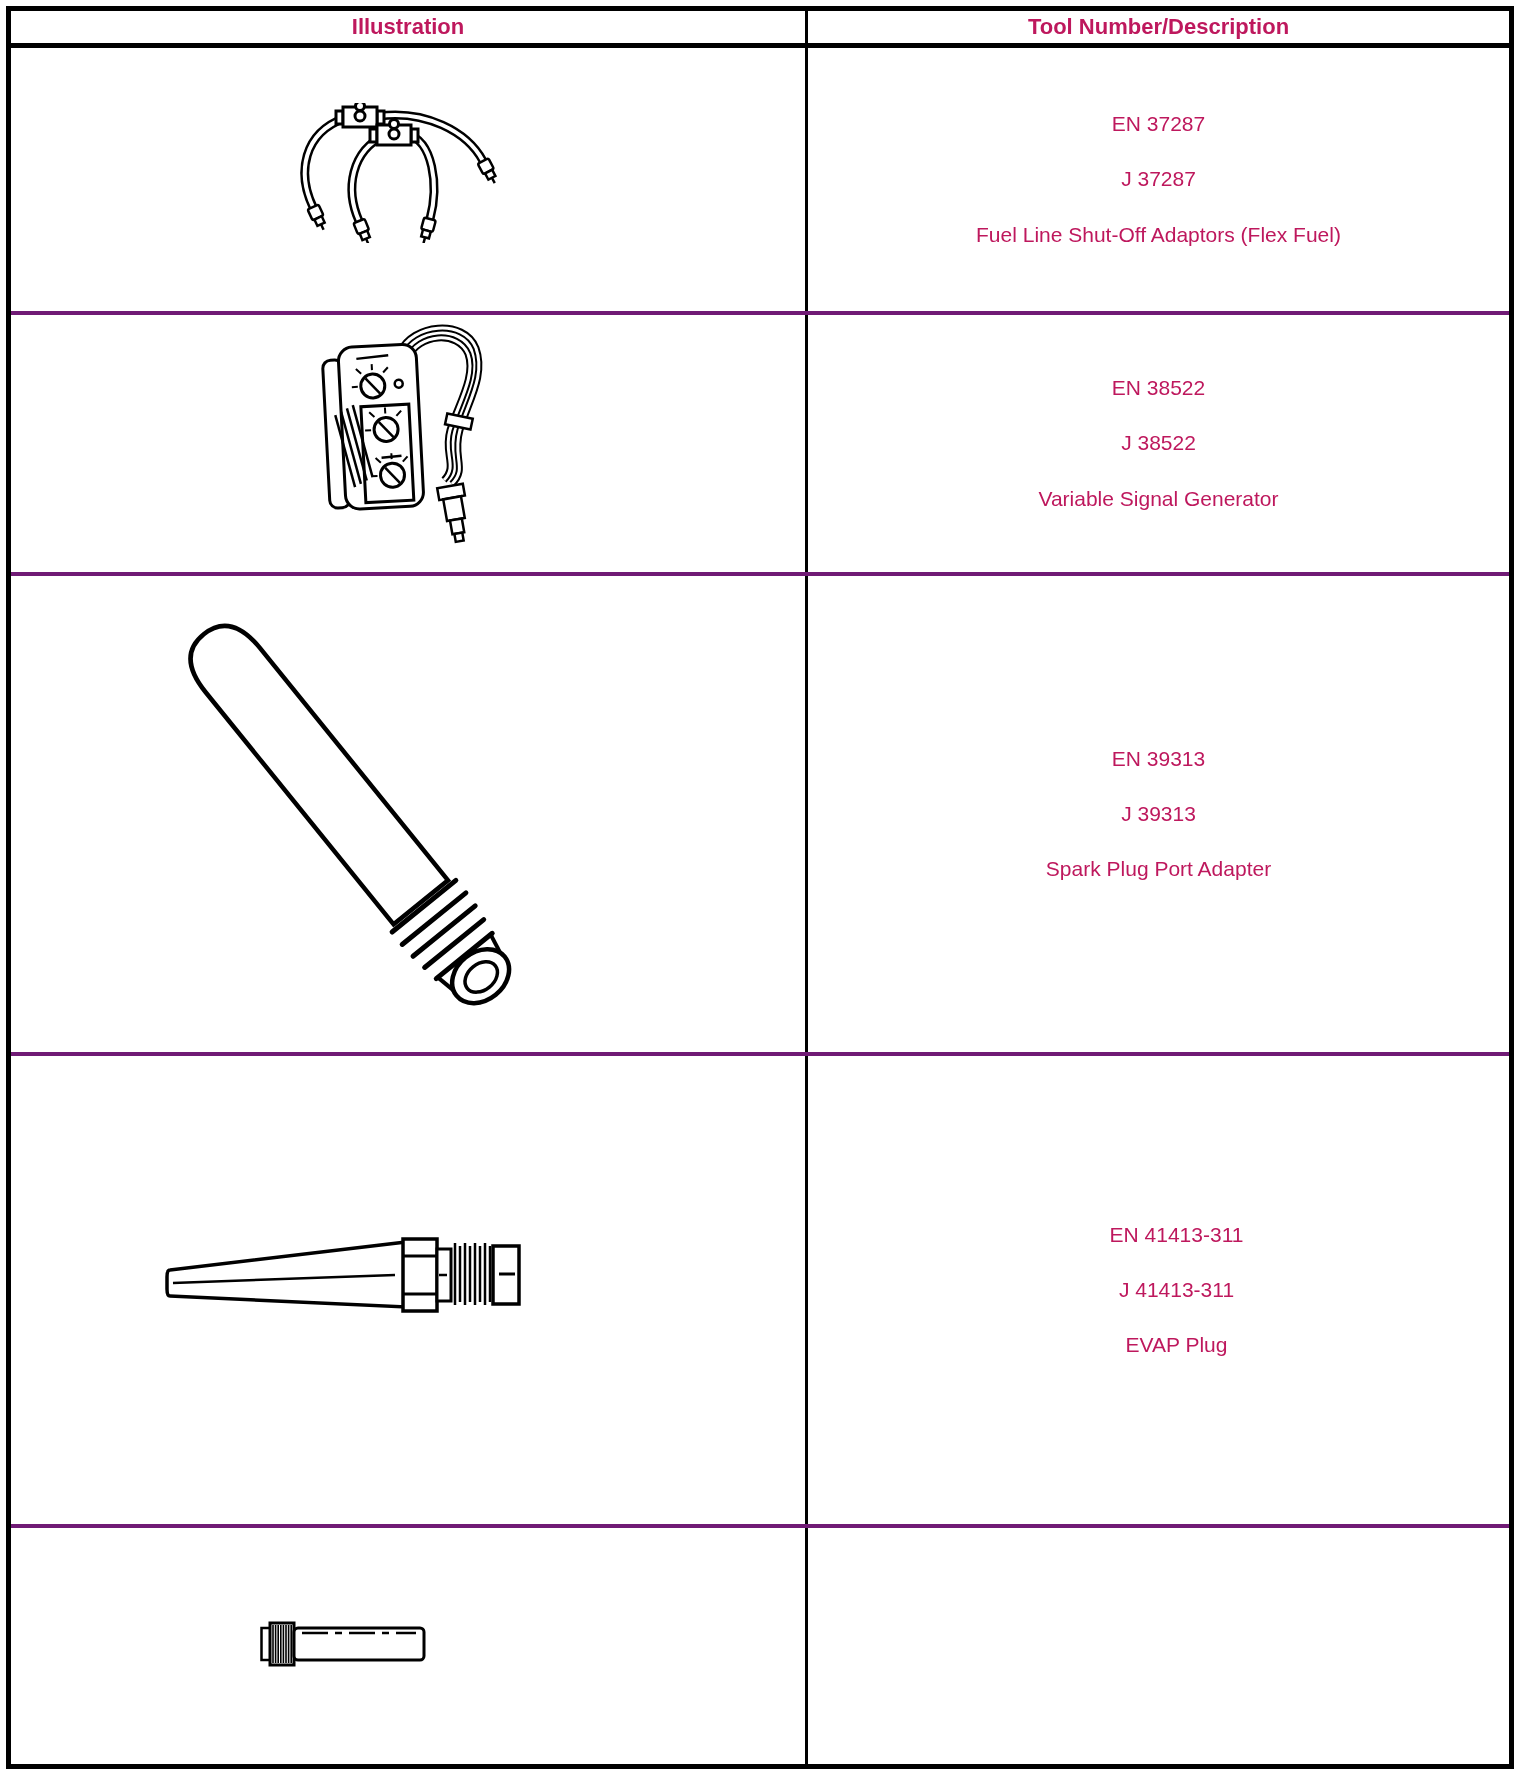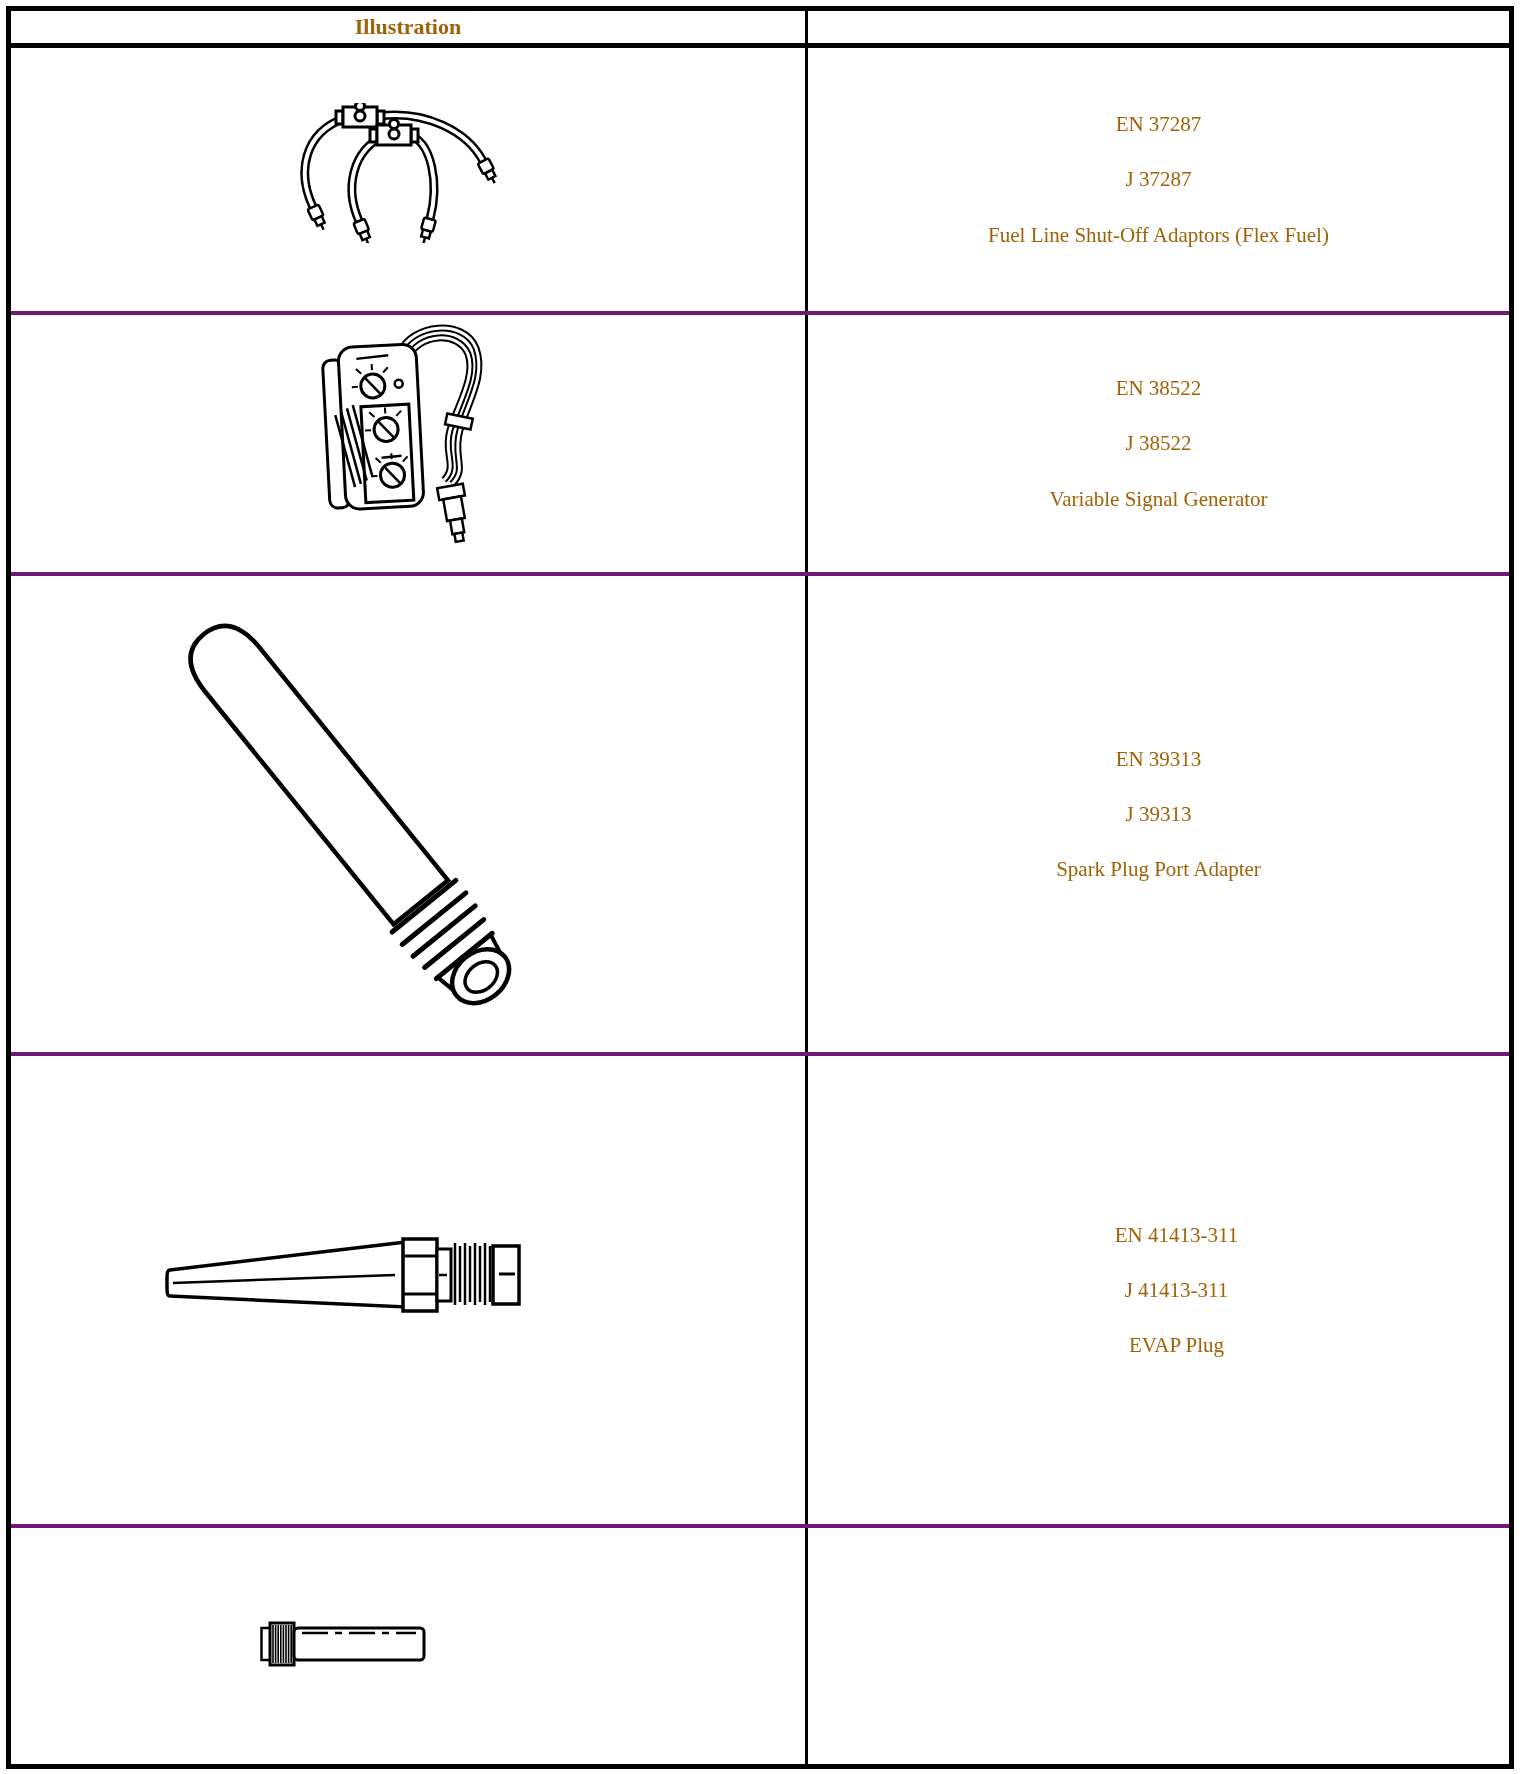--- a/index.html
+++ b/index.html
@@ -1,19 +1,19 @@
 <!DOCTYPE html>
 <html><head>
 <meta charset="utf-8">
 <style>
   * { margin:0; padding:0; box-sizing:content-box; }
   html,body { background:#ffffff; }
   .page {
     position:relative; width:1520px; height:1774px; background:#ffffff;
-    font-family:Liberation Serif, serif; color:#a16207;
+    font-family:Liberation Sans, sans-serif; color:#be185d;
   }
   .tooltable {
     position:absolute; left:6px; top:6px; width:1498px;
     border:5px solid #000000; background:#ffffff;
   }
   .hrow {
     display:grid; grid-template-columns:797px 1fr;
     height:32px; border-bottom:5px solid #000000;
   }
   .hcell {
@@ -41,20 +41,21 @@
   .art5 { left:249px; top:92px;  width:170px; height:50px;  }
 </style>
 </head>
 <body>
 
 <div class="page">
   <div class="tooltable">
 
     <div class="hrow">
       <div class="hcell ill">Illustration</div>
+      <div class="hcell">Tool Number/Description</div>
     </div>
 
     <div class="row r1">
       <div class="cell ill">
         <svg class="art art1" viewBox="0 0 200 140" role="img" fill="none" stroke="#000" aria-label="fuel-line-shut-off-adaptors">
 
           <path d="M 16,104 C 0,70 6,30 48,15 L 82,13 C 128,7 170,28 186,58" stroke-width="9"></path>
           <path d="M 16,104 C 0,70 6,30 48,15 L 82,13 C 128,7 170,28 186,58" stroke="#fff" stroke-width="4"></path>
 
           <path d="M 62,118 C 48,86 54,48 88,32 L 110,31 C 136,38 142,82 133,116" stroke-width="9"></path>

